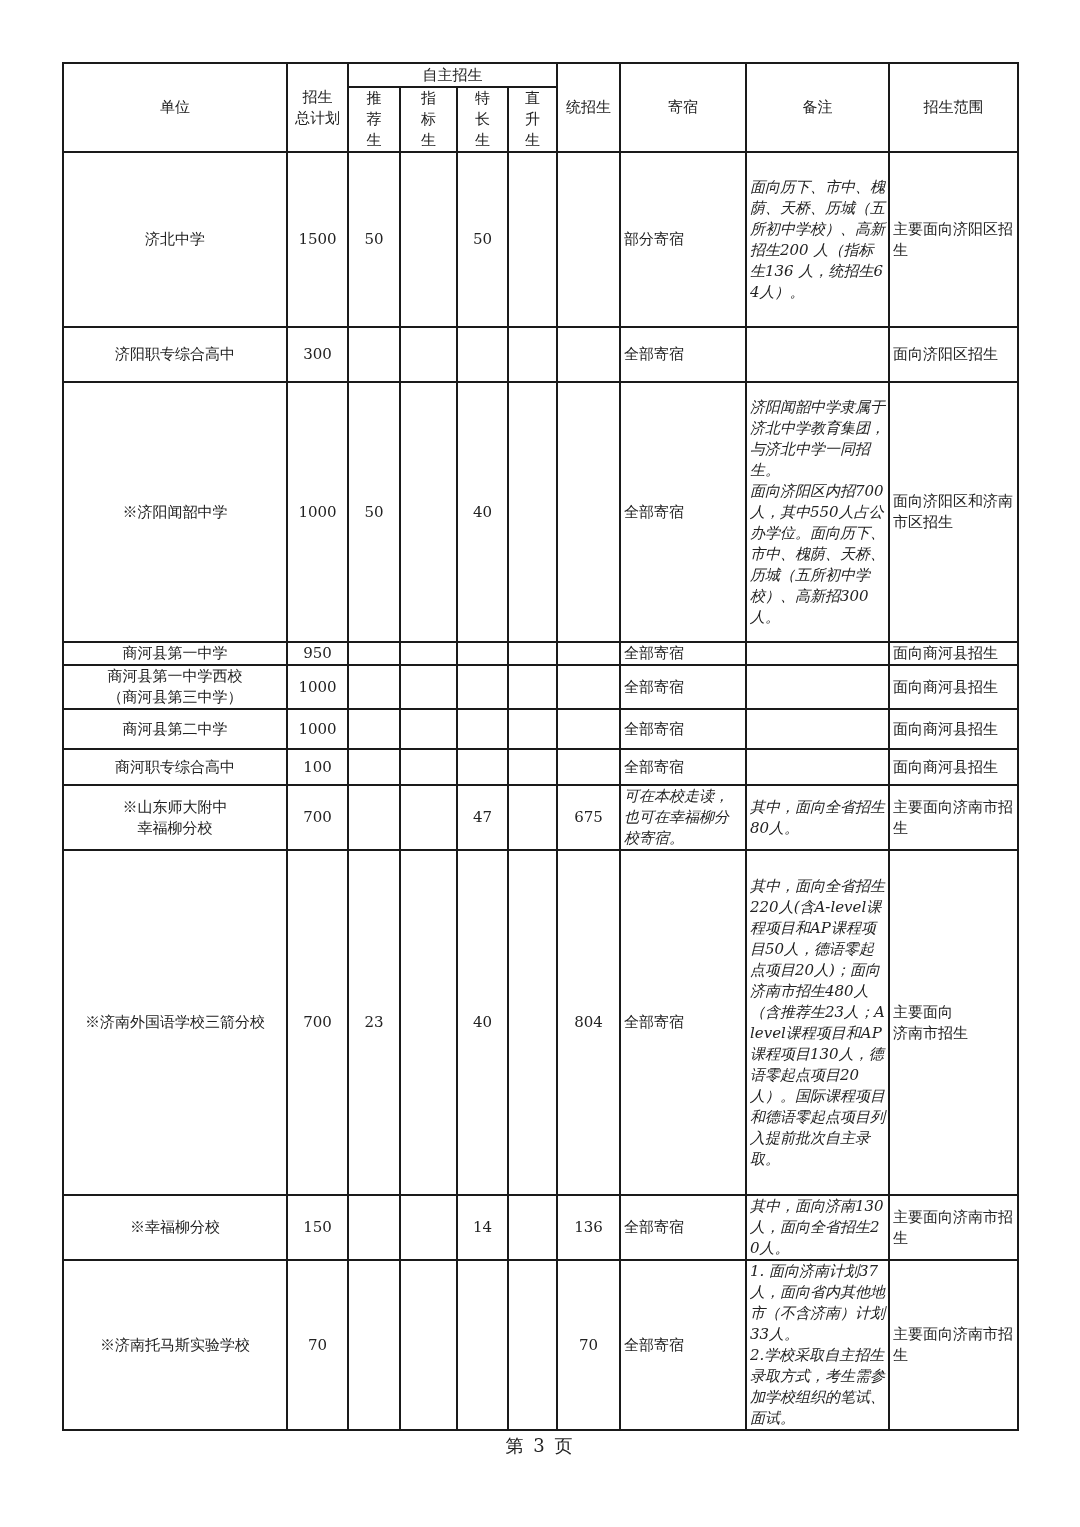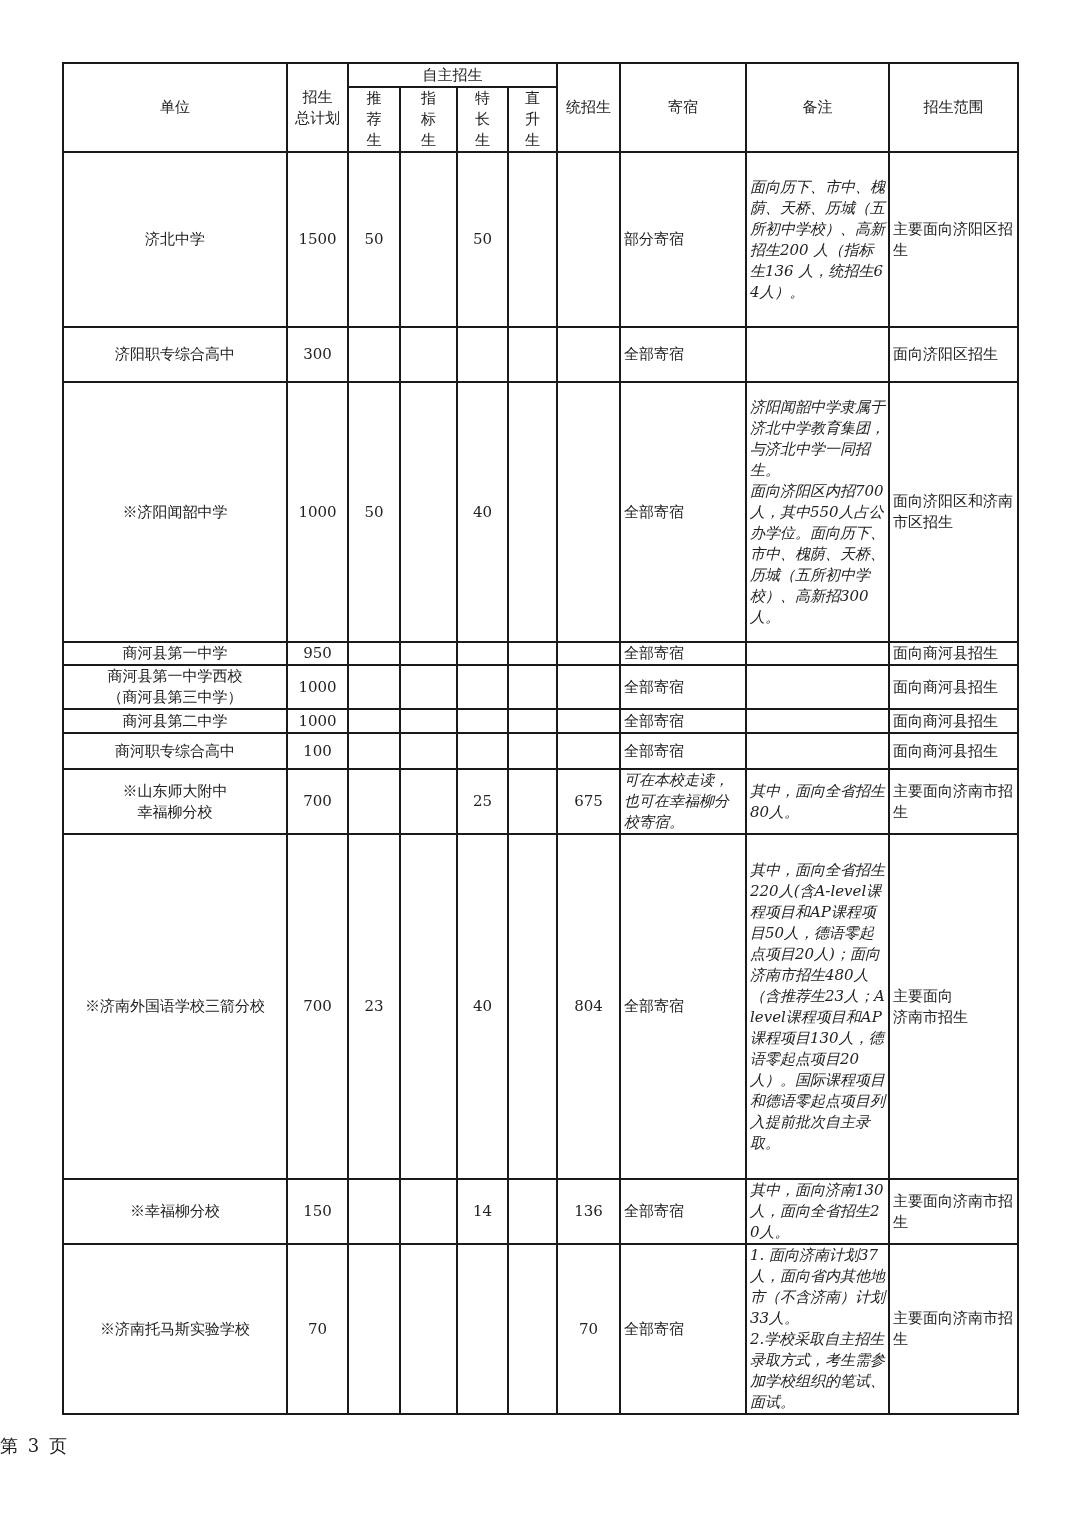--- a/index.html
+++ b/index.html
@@ -16,21 +16,21 @@
   table.grid td, table.grid th {
     border: 2px solid #1a1a1a; padding: 0 3px; font-weight: normal;
     vertical-align: middle; line-height: 21px; overflow: hidden;
   }
   .c { text-align: center; }
   .l { text-align: left; }
   .note { text-align: left; padding: 0 2px; word-break: break-all; white-space: pre-line; font-style: italic; }
   .vert { line-height: 18px; }
   .footer {
     position: absolute; left: 0; width: 1080px; top: 1434px;
-    font-size: 18px; letter-spacing: 2px;
+    text-align: center; font-size: 18px; letter-spacing: 2px;
   }
 </style>
 </head>
 <body>
 
 <table class="grid">
   <colgroup>
     <col style="width:224px">
       <col style="width:61px">
       <col style="width:52px">
@@ -128,21 +128,21 @@
     <td class="c"></td>
     <td class="c"></td>
     <td class="c"></td>
     <td class="c"></td>
     <td class="c"></td>
     <td class="l">全部寄宿</td>
     <td class="note"></td>
     <td class="l">面向商河县招生</td>
   </tr>
 
-  <tr style="height:24px">
+  <tr style="height:40px">
     <td class="c" style="white-space:pre-line">商河县第二中学</td>
     <td class="c">1000</td>
     <td class="c"></td>
     <td class="c"></td>
     <td class="c"></td>
     <td class="c"></td>
     <td class="c"></td>
     <td class="l">全部寄宿</td>
     <td class="note"></td>
     <td class="l">面向商河县招生</td>
@@ -160,21 +160,21 @@
     <td class="note"></td>
     <td class="l">面向商河县招生</td>
   </tr>
 
   <tr style="height:64px">
     <td class="c" style="white-space:pre-line">※山东师大附中
 幸福柳分校</td>
     <td class="c">700</td>
     <td class="c"></td>
     <td class="c"></td>
-    <td class="c">25</td>
+    <td class="c">47</td>
     <td class="c"></td>
     <td class="c">675</td>
     <td class="note">可在本校走读，也可在幸福柳分校寄宿。</td>
     <td class="note">其中，面向全省招生80人。</td>
     <td class="l">主要面向济南市招生</td>
   </tr>
 
   <tr style="height:345px">
     <td class="c" style="white-space:pre-line">※济南外国语学校三箭分校</td>
     <td class="c">700</td>

